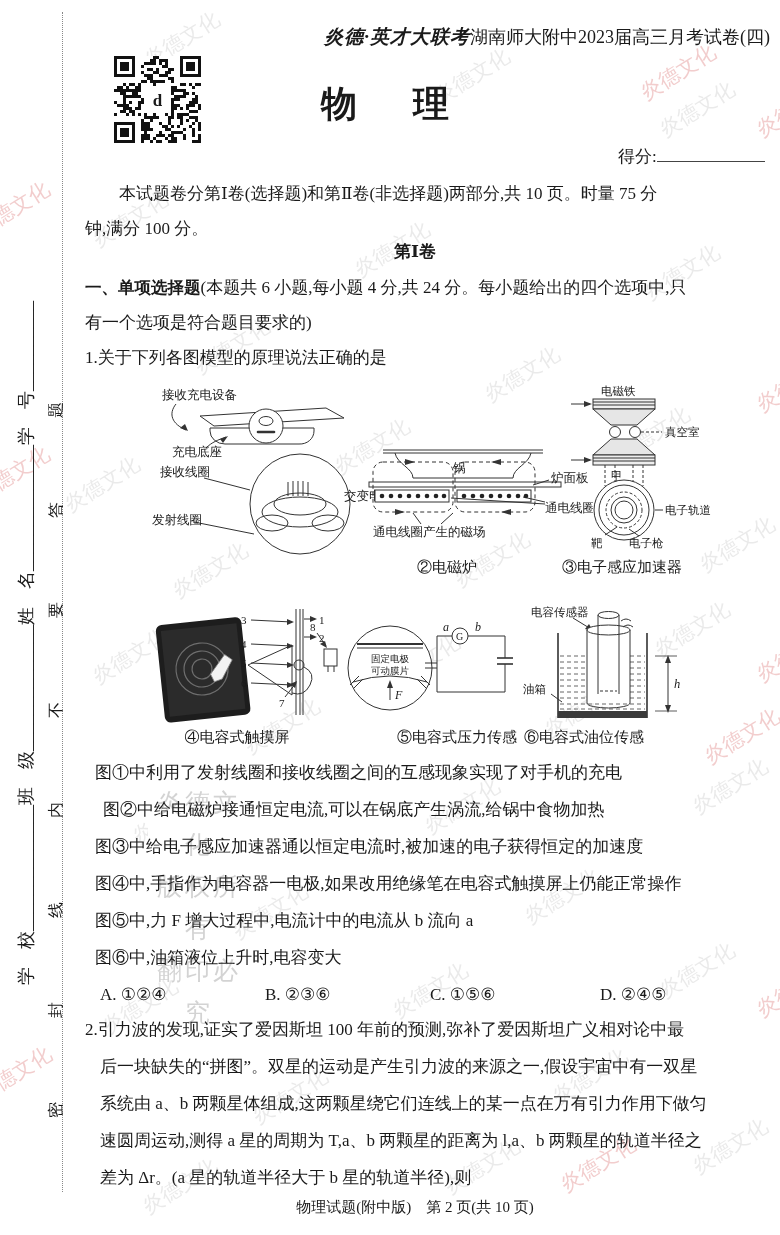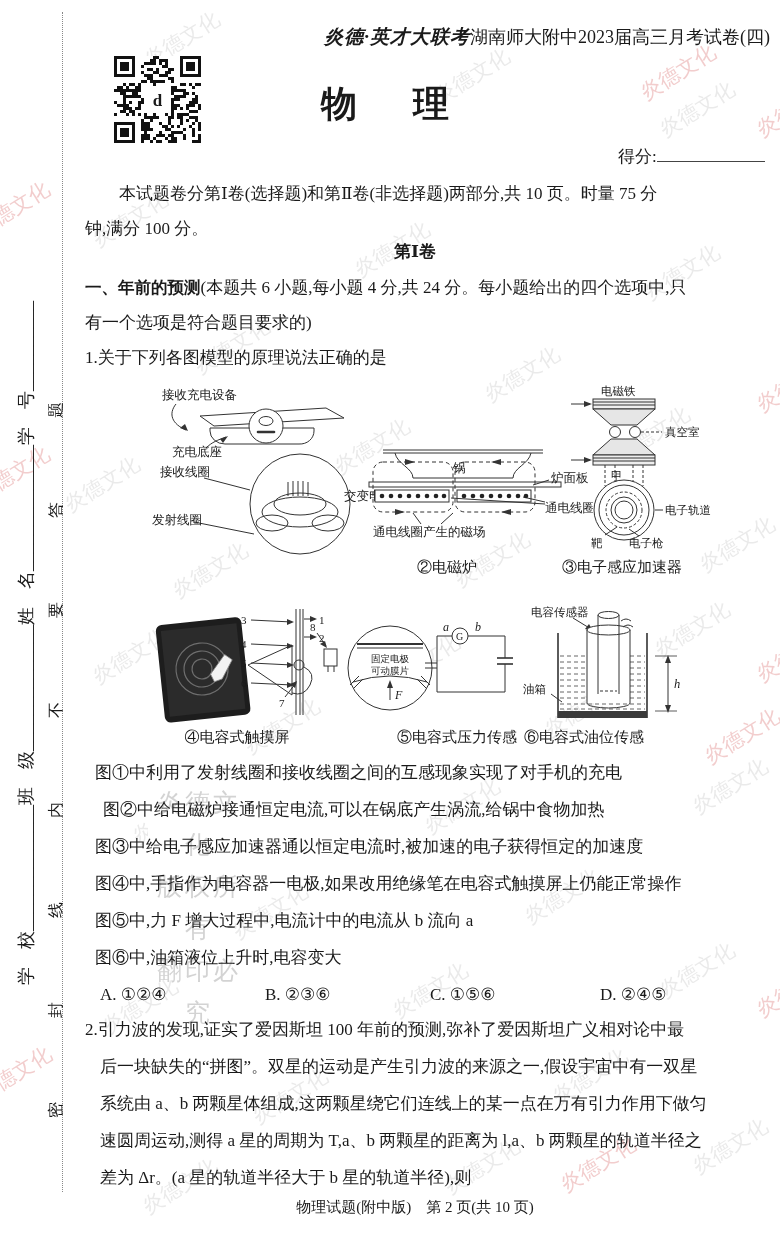--- a/index.html
+++ b/index.html
@@ -349,21 +349,21 @@
 
   <div class="abs score">
     <span>得分:</span><span class="blank"></span>
   </div>
 
   <div class="abs line content" style="left:119px;top:183px;">本试题卷分第Ⅰ卷(选择题)和第Ⅱ卷(非选择题)两部分,共 10 页。时量 75 分</div>
   <div class="abs line content" style="left:85px;top:218px;">钟,满分 100 分。</div>
   <div class="abs line center bold content" style="top:241px;">第Ⅰ卷</div>
 
   <div class="abs line content" style="left:85px;top:277px;">
-    <span class="heiti">一、年前的预测</span><span>(本题共 6 小题,每小题 4 分,共 24 分。每小题给出的四个选项中,只</span>
+    <span class="heiti">一、单项选择题</span><span>(本题共 6 小题,每小题 4 分,共 24 分。每小题给出的四个选项中,只</span>
   </div>
   <div class="abs line content" style="left:85px;top:312px;">有一个选项是符合题目要求的)</div>
 
   <div class="abs line content" style="left:85px;top:347px;">1.关于下列各图模型的原理说法正确的是</div>
 
   <svg style="left:148px;top:382px;" width="262" height="176" viewBox="0 0 262 176">
     <g fill="none" stroke="#333" stroke-width="1">
       <path d="M28,22 C20,32 24,42 38,48"></path>
       <polygon points="40,49 32,46 37,42" fill="#333" stroke="none"></polygon>
       <polygon points="52,34 178,26 196,36 66,44" fill="#fff"></polygon>

